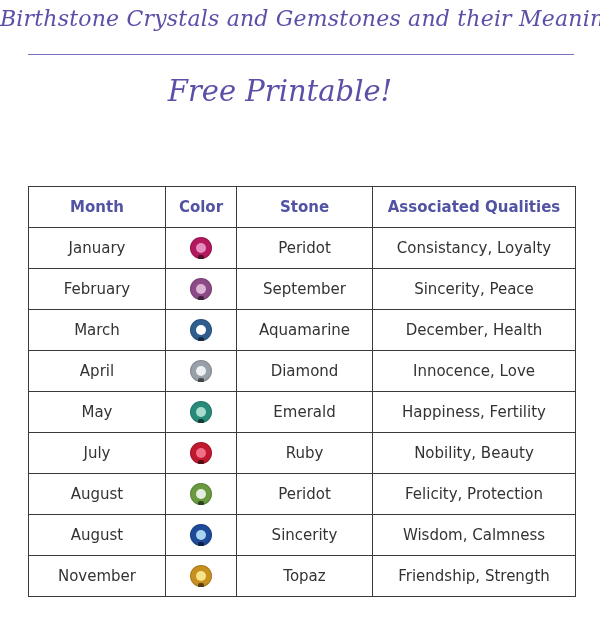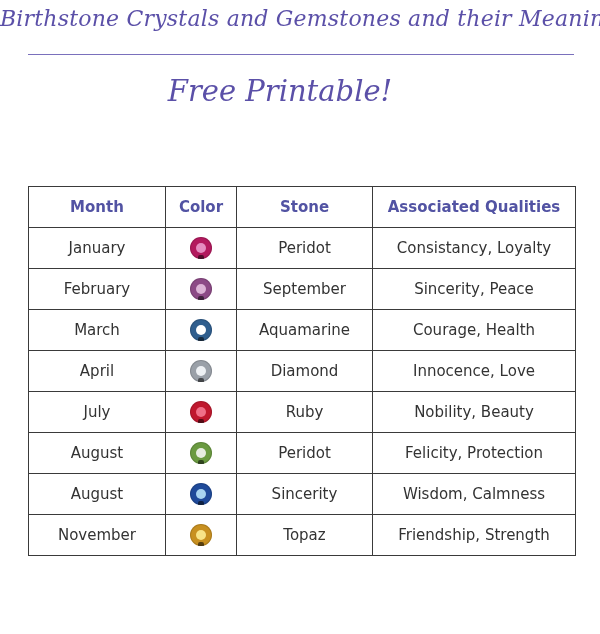--- a/index.html
+++ b/index.html
@@ -137,27 +137,33 @@
       <tr>
         <td>February</td>
         <td><span class="gem" style="background: rgb(140, 74, 134); --center: #dcb4d6;"></span></td>
         <td>September</td>
         <td>Sincerity, Peace</td>
       </tr>
       <tr>
         <td>March</td>
         <td><span class="gem" style="background: rgb(47, 94, 142); --center: #ffffff;"></span></td>
         <td>Aquamarine</td>
-        <td>Courage, Health</td>
+        <td>December, Health</td>
       </tr>
       <tr>
         <td>April</td>
         <td><span class="gem" style="background: rgb(154, 160, 168); --center: #eef1f4;"></span></td>
         <td>Diamond</td>
         <td>Innocence, Love</td>
+      </tr>
+      <tr>
+        <td>May</td>
+        <td><span class="gem" style="background: rgb(42, 138, 122); --center: #a8dccc;"></span></td>
+        <td>Emerald</td>
+        <td>Happiness, Fertility</td>
       </tr>
       <tr>
         <td>July</td>
         <td><span class="gem" style="background: rgb(192, 24, 46); --center: #f07088;"></span></td>
         <td>Ruby</td>
         <td>Nobility, Beauty</td>
       </tr>
       <tr>
         <td>August</td>
         <td><span class="gem" style="background: rgb(106, 154, 64); --center: #e6ece0;"></span></td>

